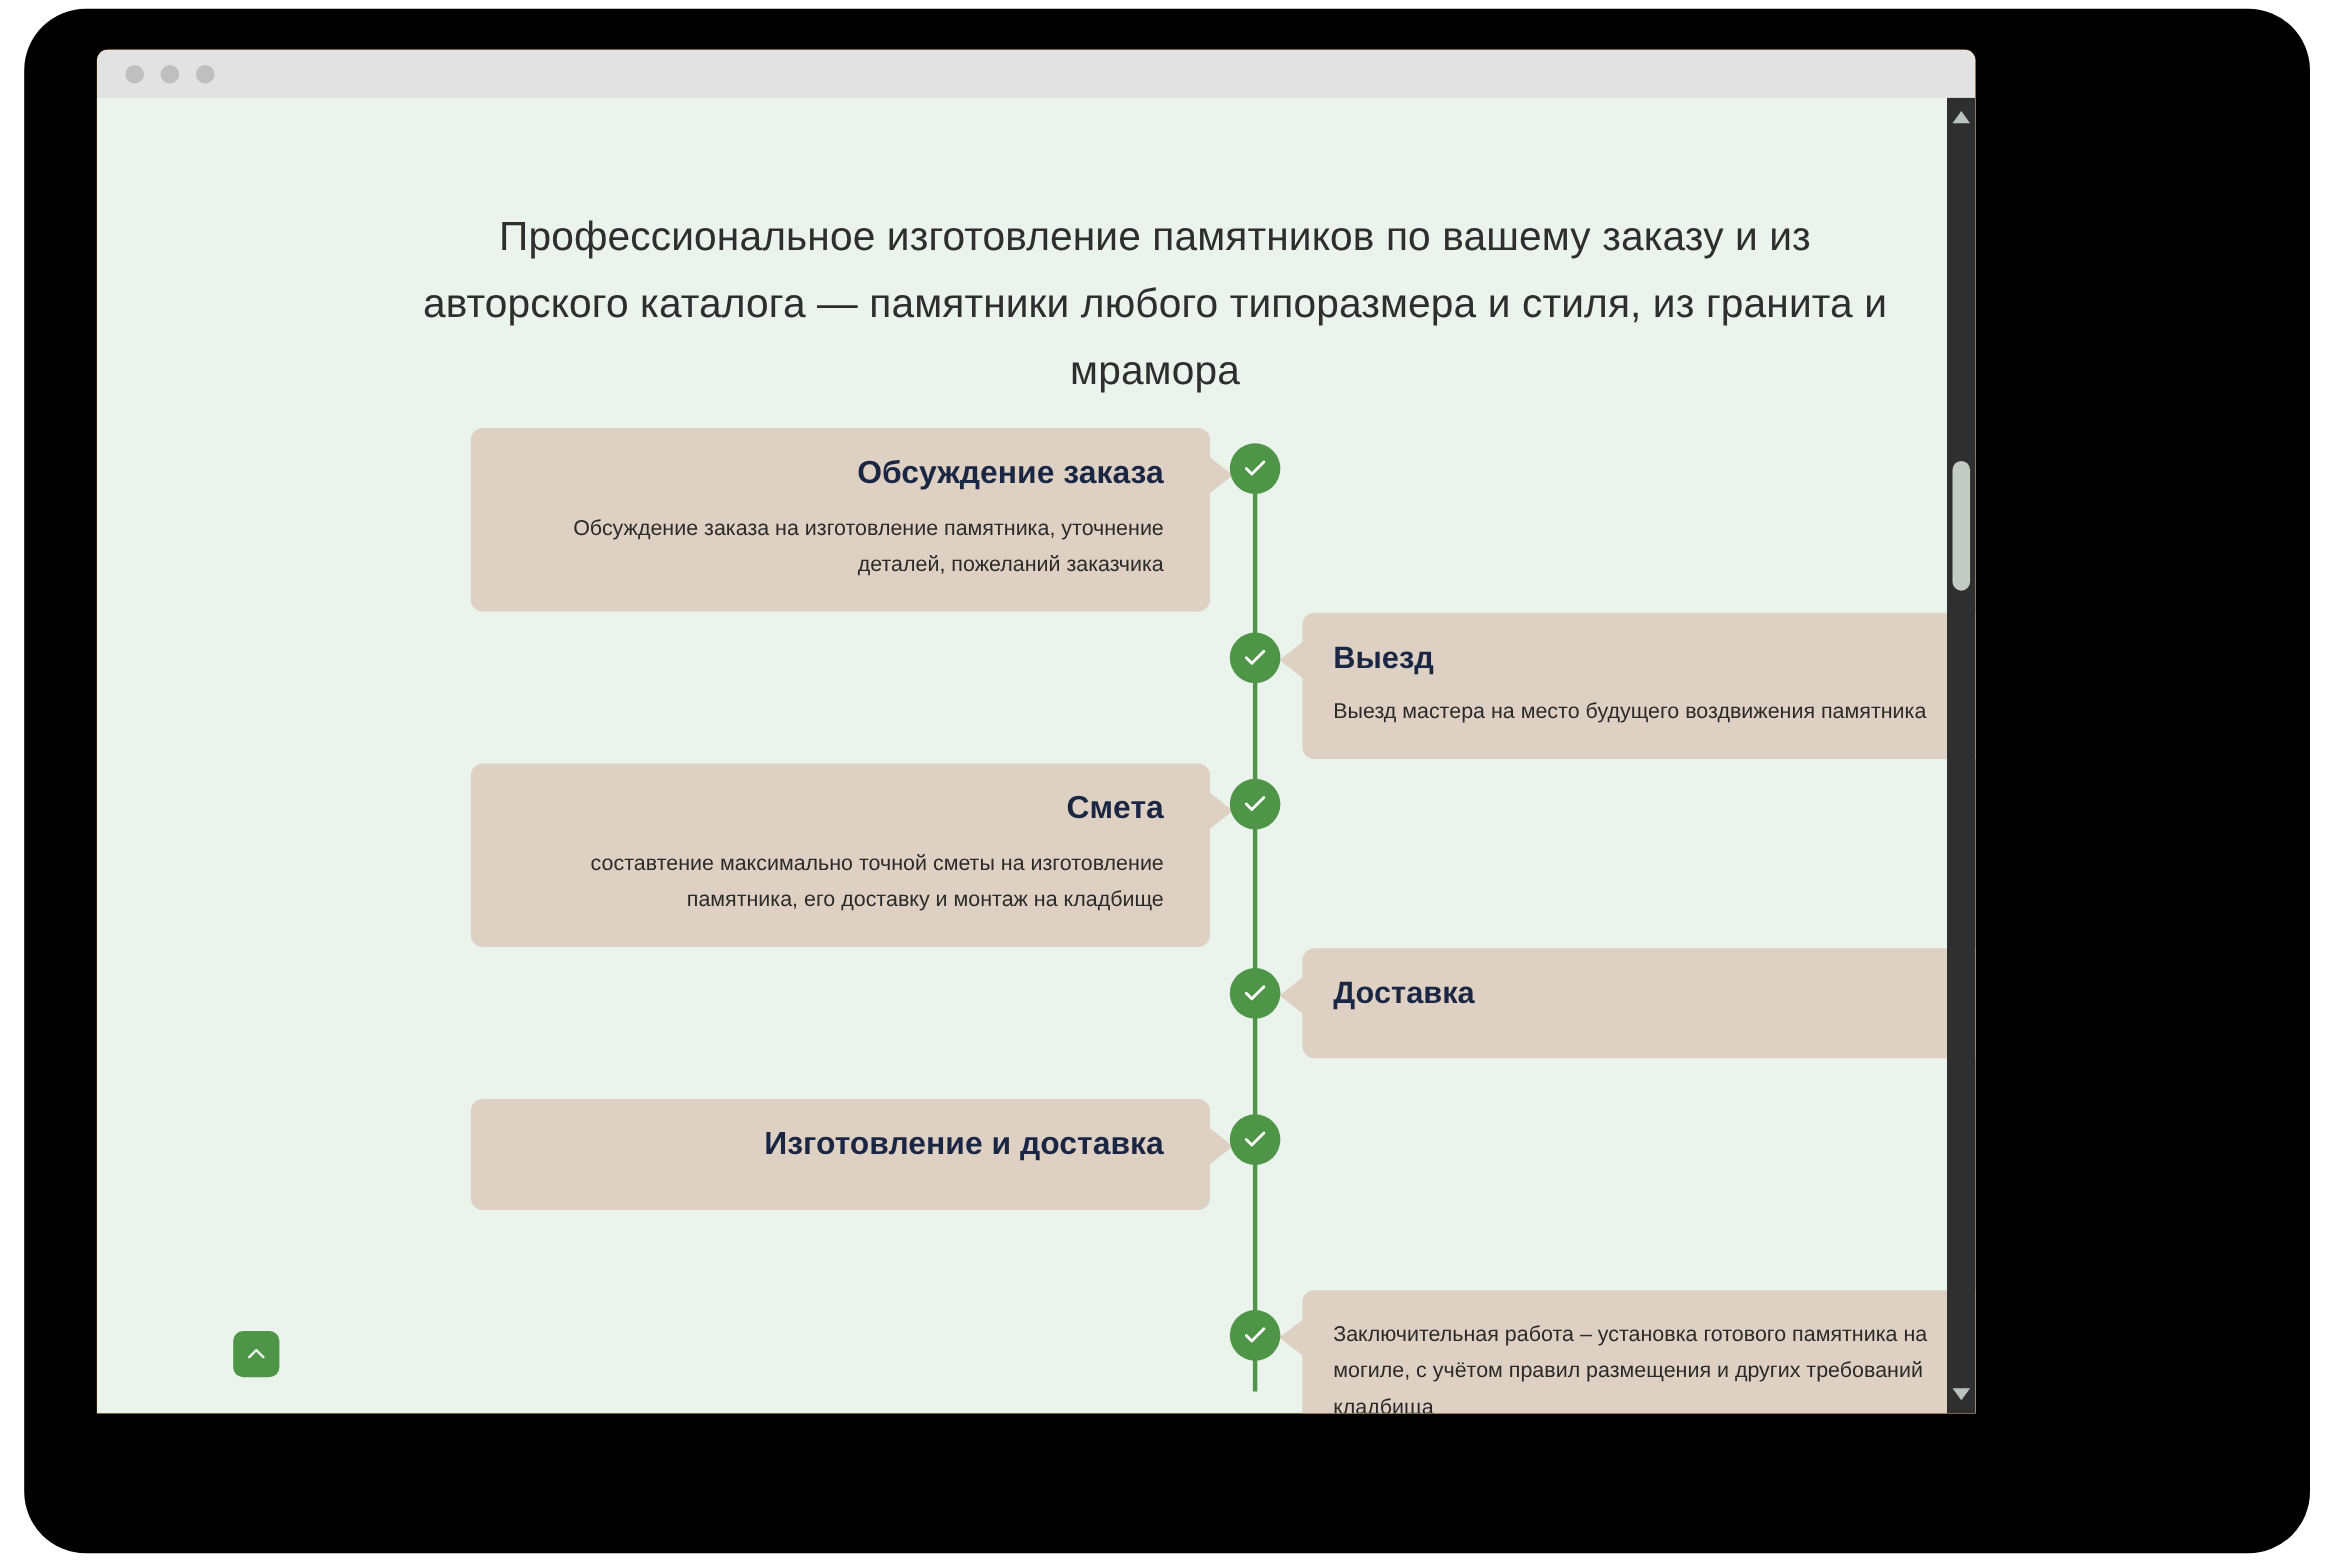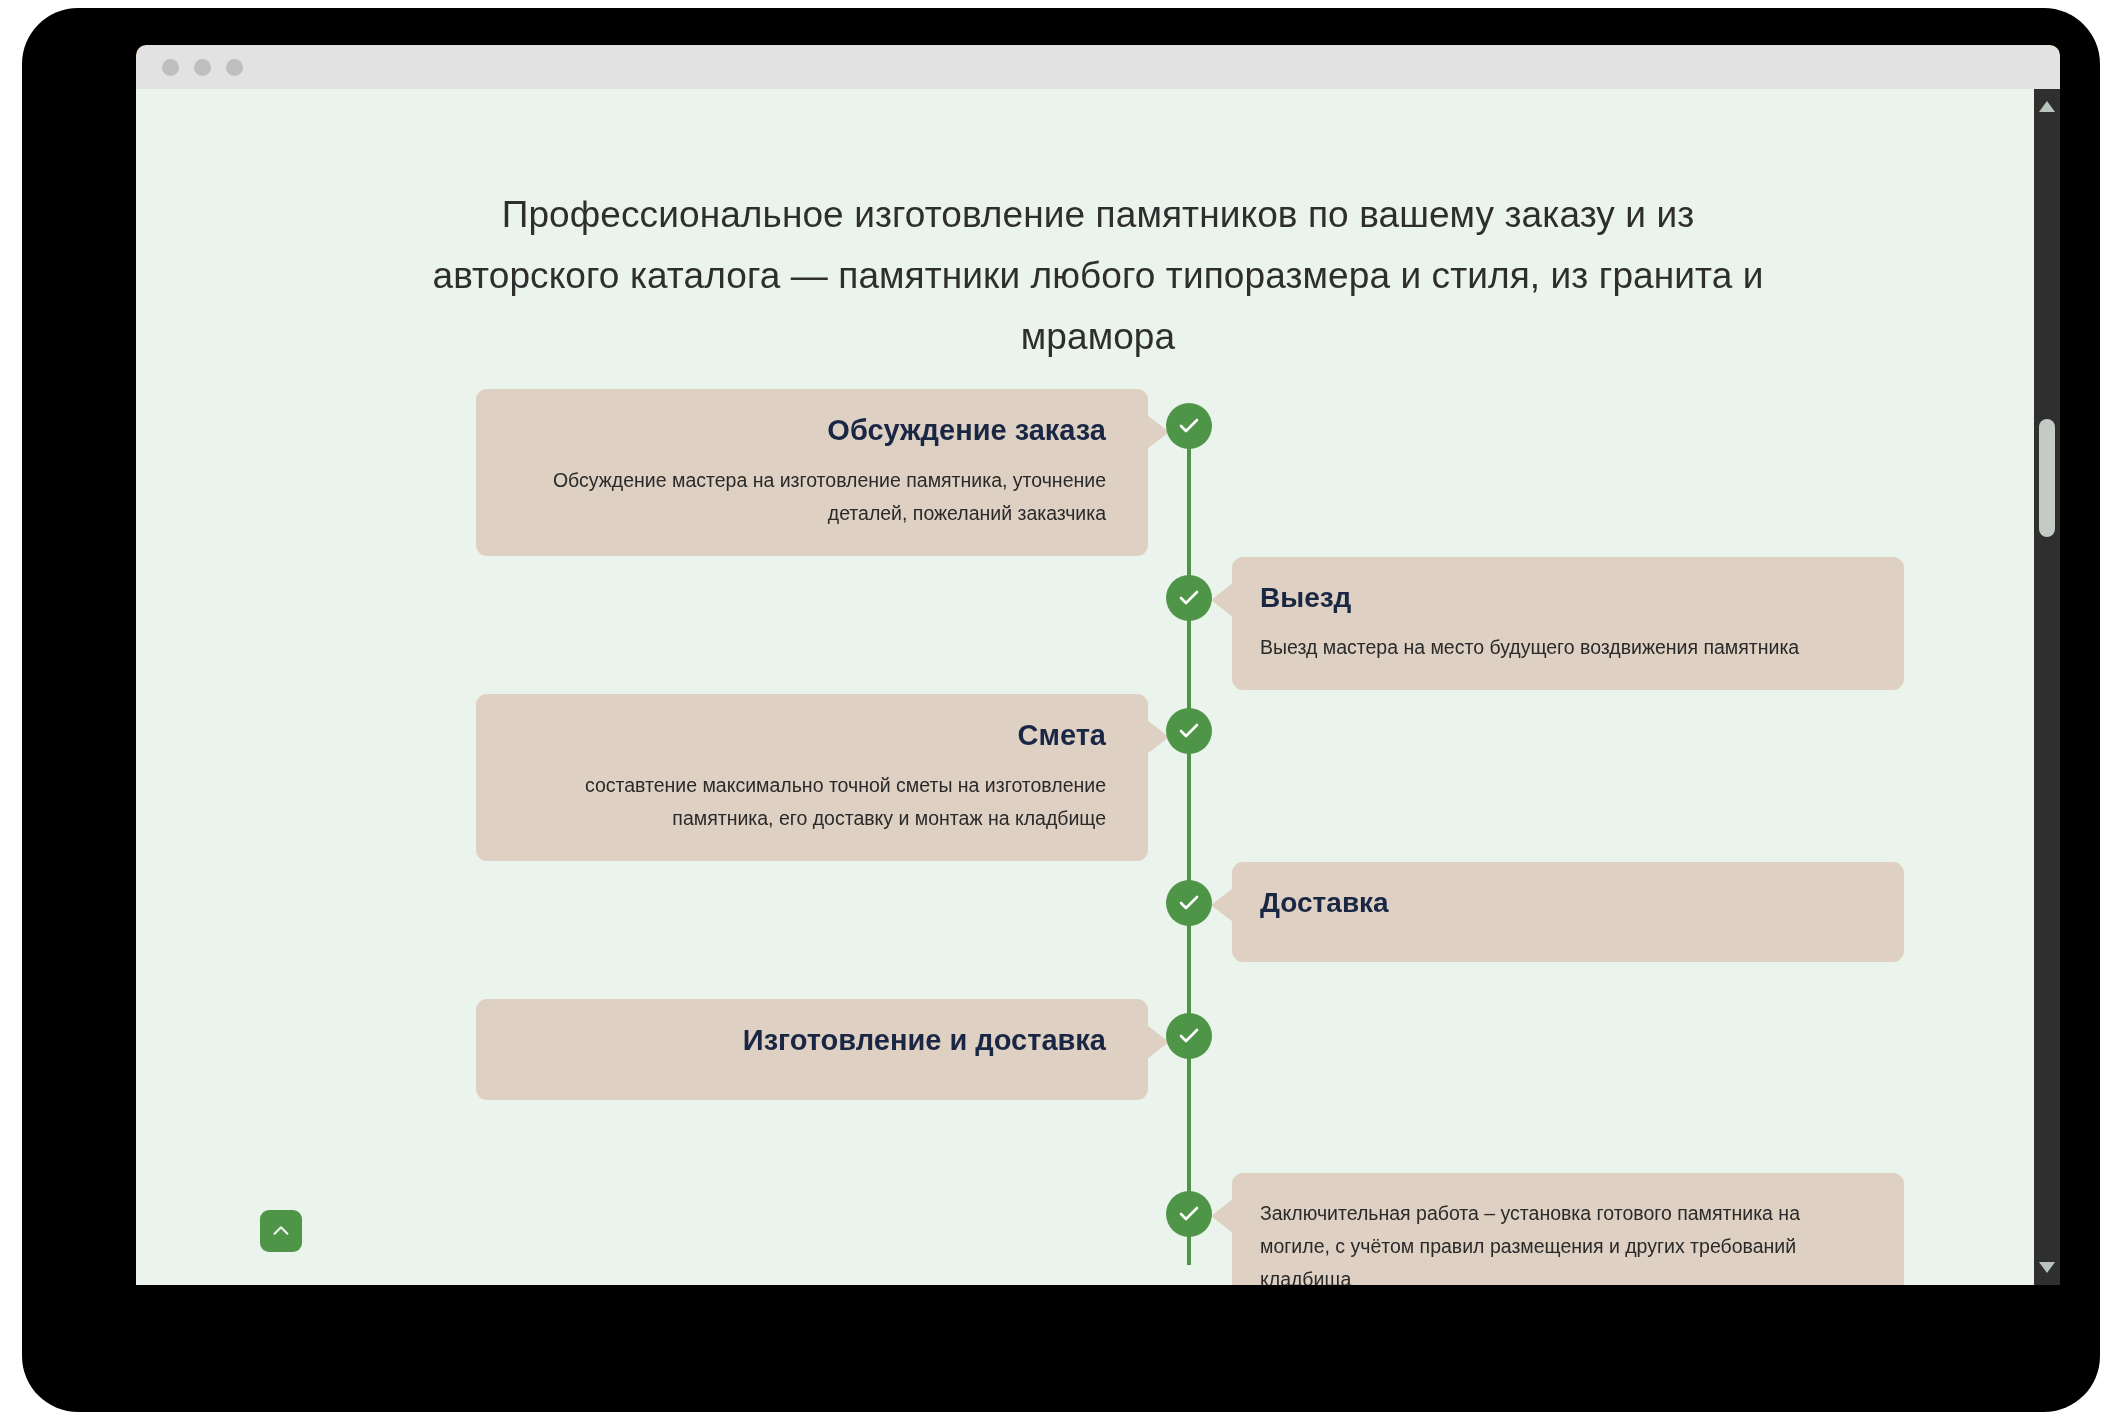--- a/index.html
+++ b/index.html
@@ -21,26 +21,25 @@
     height: 1404px;
     background: #000000;
     border-radius: 56px;
   }
 
   
   #browser-window {
     position: absolute;
     left: 88px;
     top: 45px;
-    width: 1924px;
+    width: 1708px;
     height: 1240px;
     background: #a16207;
     border-radius: 10px 10px 0 0;
     overflow: hidden;
-    margin-left: 48px;
   }
 
   #titlebar {
     position: absolute;
     left: 0; top: 0;
     width: 100%;
     height: 44px;
     background: #e2e2e2;
     border-radius: 10px 10px 0 0;
     display: flex;
@@ -228,21 +227,21 @@
   <div id="page-viewport">
 
     <h1 id="page-heading">Профессиональное изготовление памятников по вашему заказу и из авторского каталога — памятники любого типоразмера и стиля, из гранита и мрамора</h1>
 
     <div id="timeline">
       <div id="timeline-spine"></div>
 
       <div class="timeline-row" style="top:0px;">
         <div class="card card-left" style="top:0px;">
           <div class="card-title">Обсуждение заказа</div>
-          <div class="card-text">Обсуждение мастера на изготовление памятника, уточнение деталей, пожеланий заказчика</div>
+          <div class="card-text">Обсуждение заказа на изготовление памятника, уточнение деталей, пожеланий заказчика</div>
           <span class="notch notch-right"></span>
         </div>
         <div class="marker" style="top:14px;">
           <svg viewBox="0 0 24 24" fill="none" stroke="#ffffff" stroke-width="2.6" stroke-linecap="round" stroke-linejoin="round">
               <polyline points="20 6 9 17 4 12"></polyline>
             </svg>
         </div>
       </div>
 
       <div class="timeline-row" style="top:168px;">

